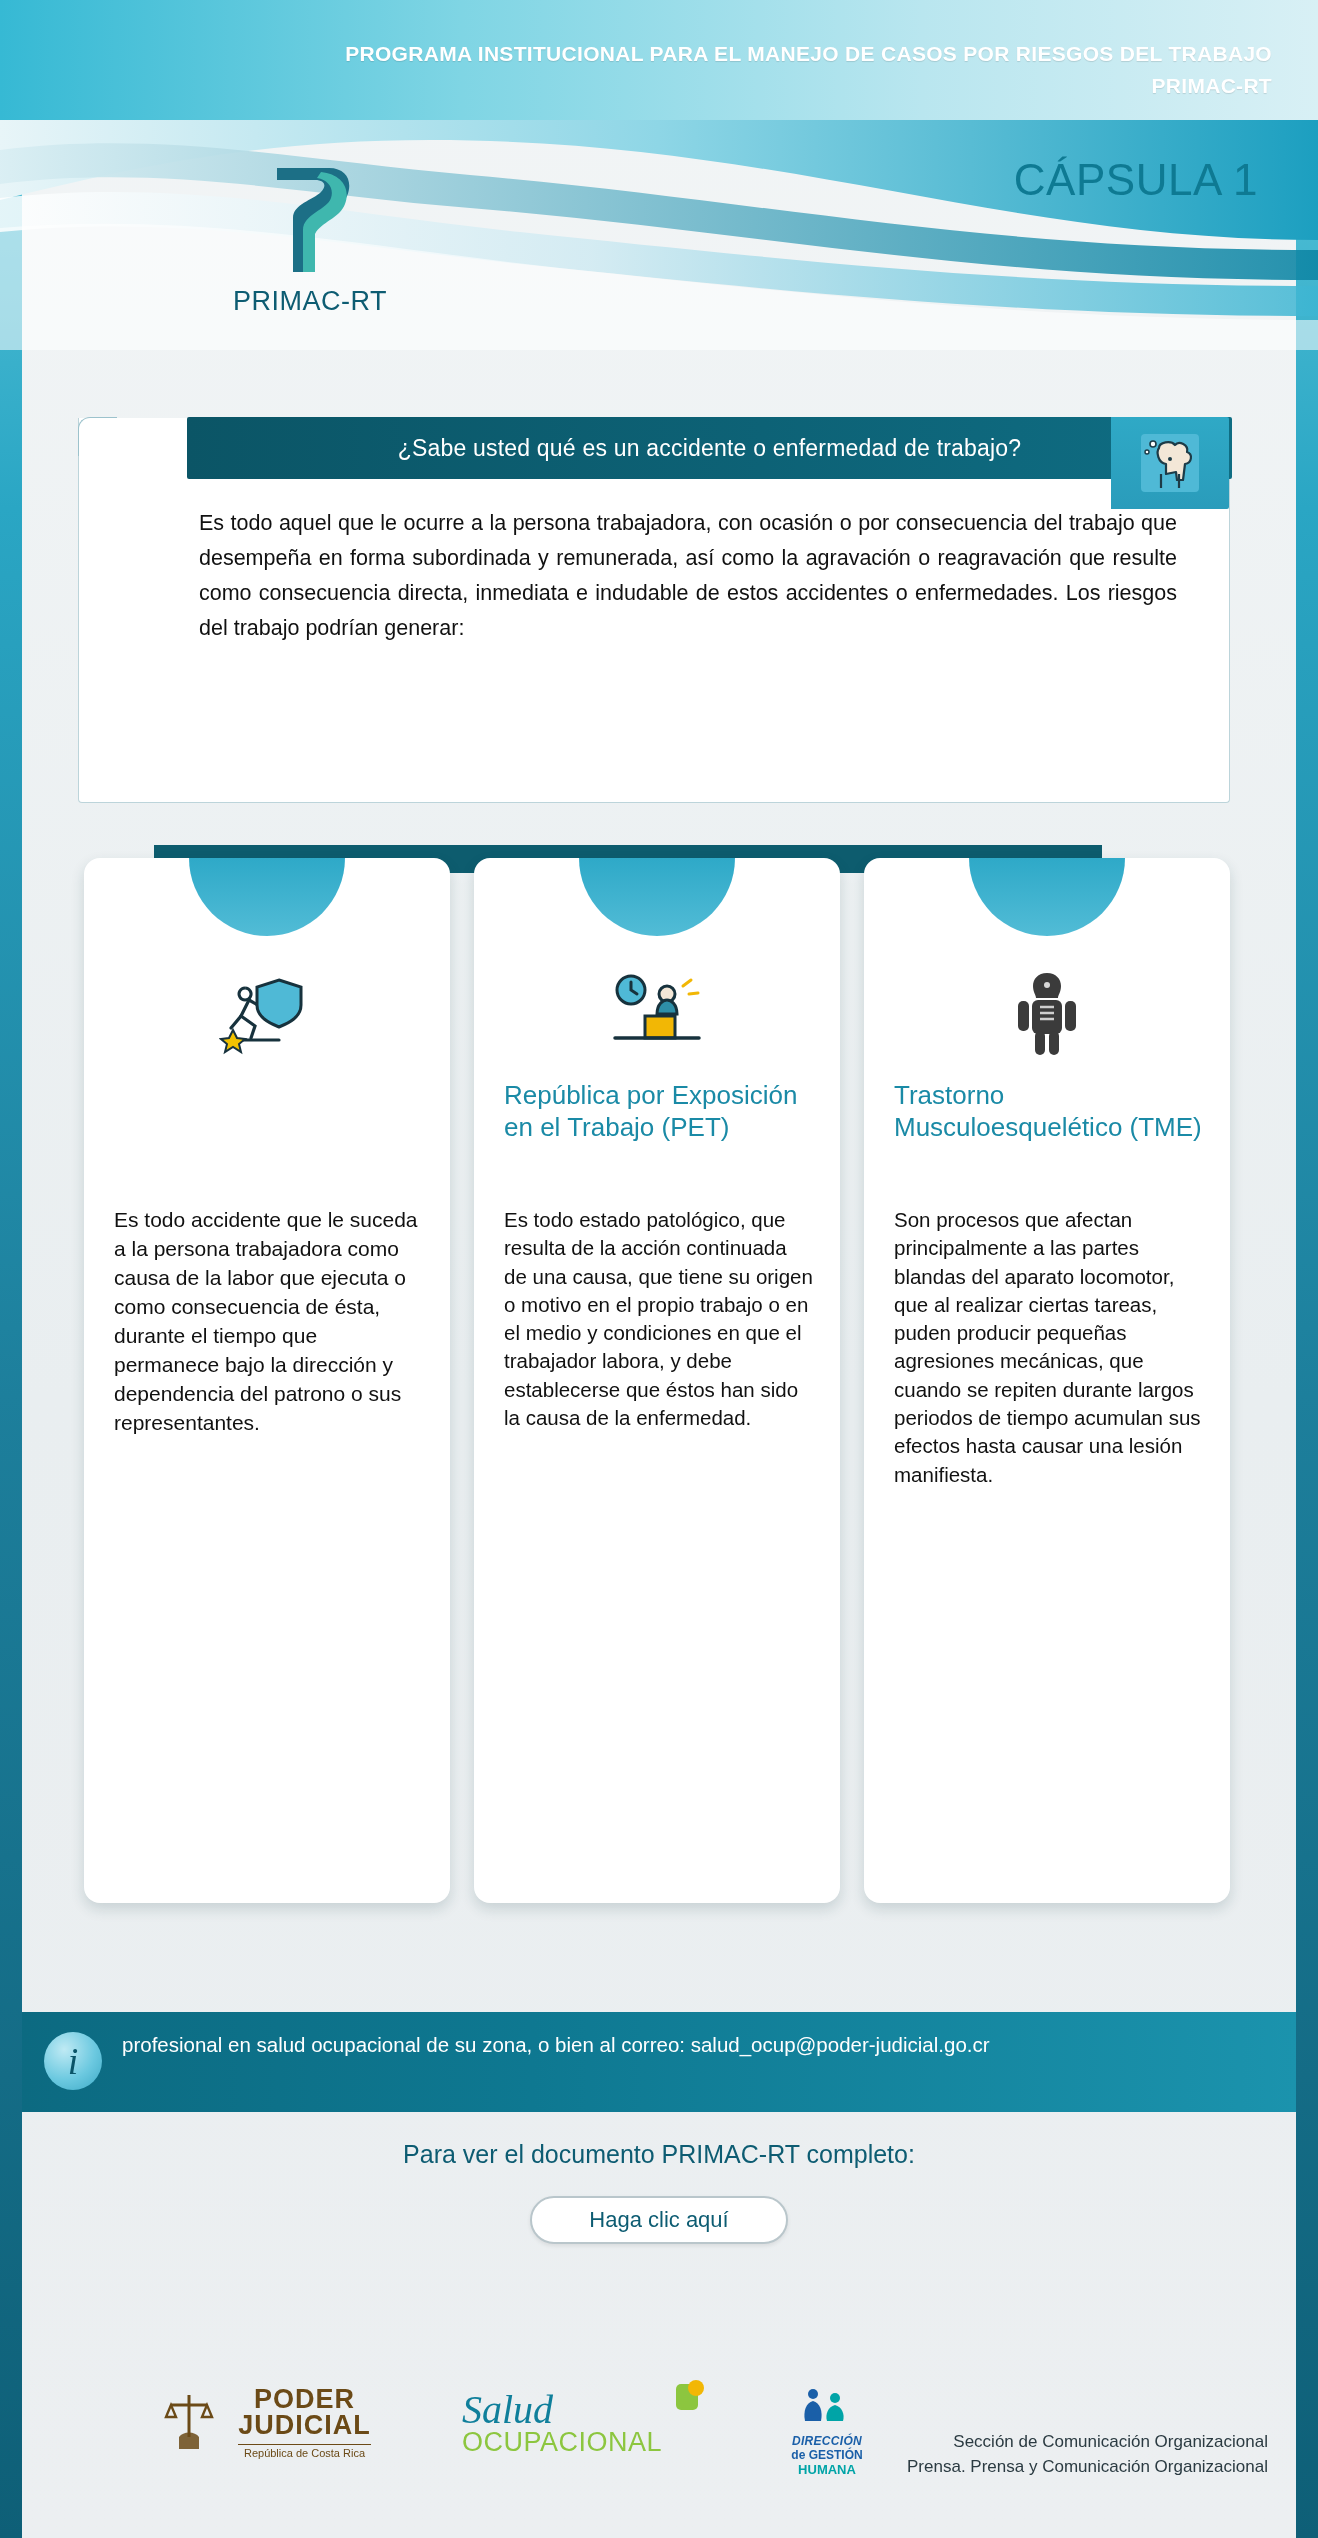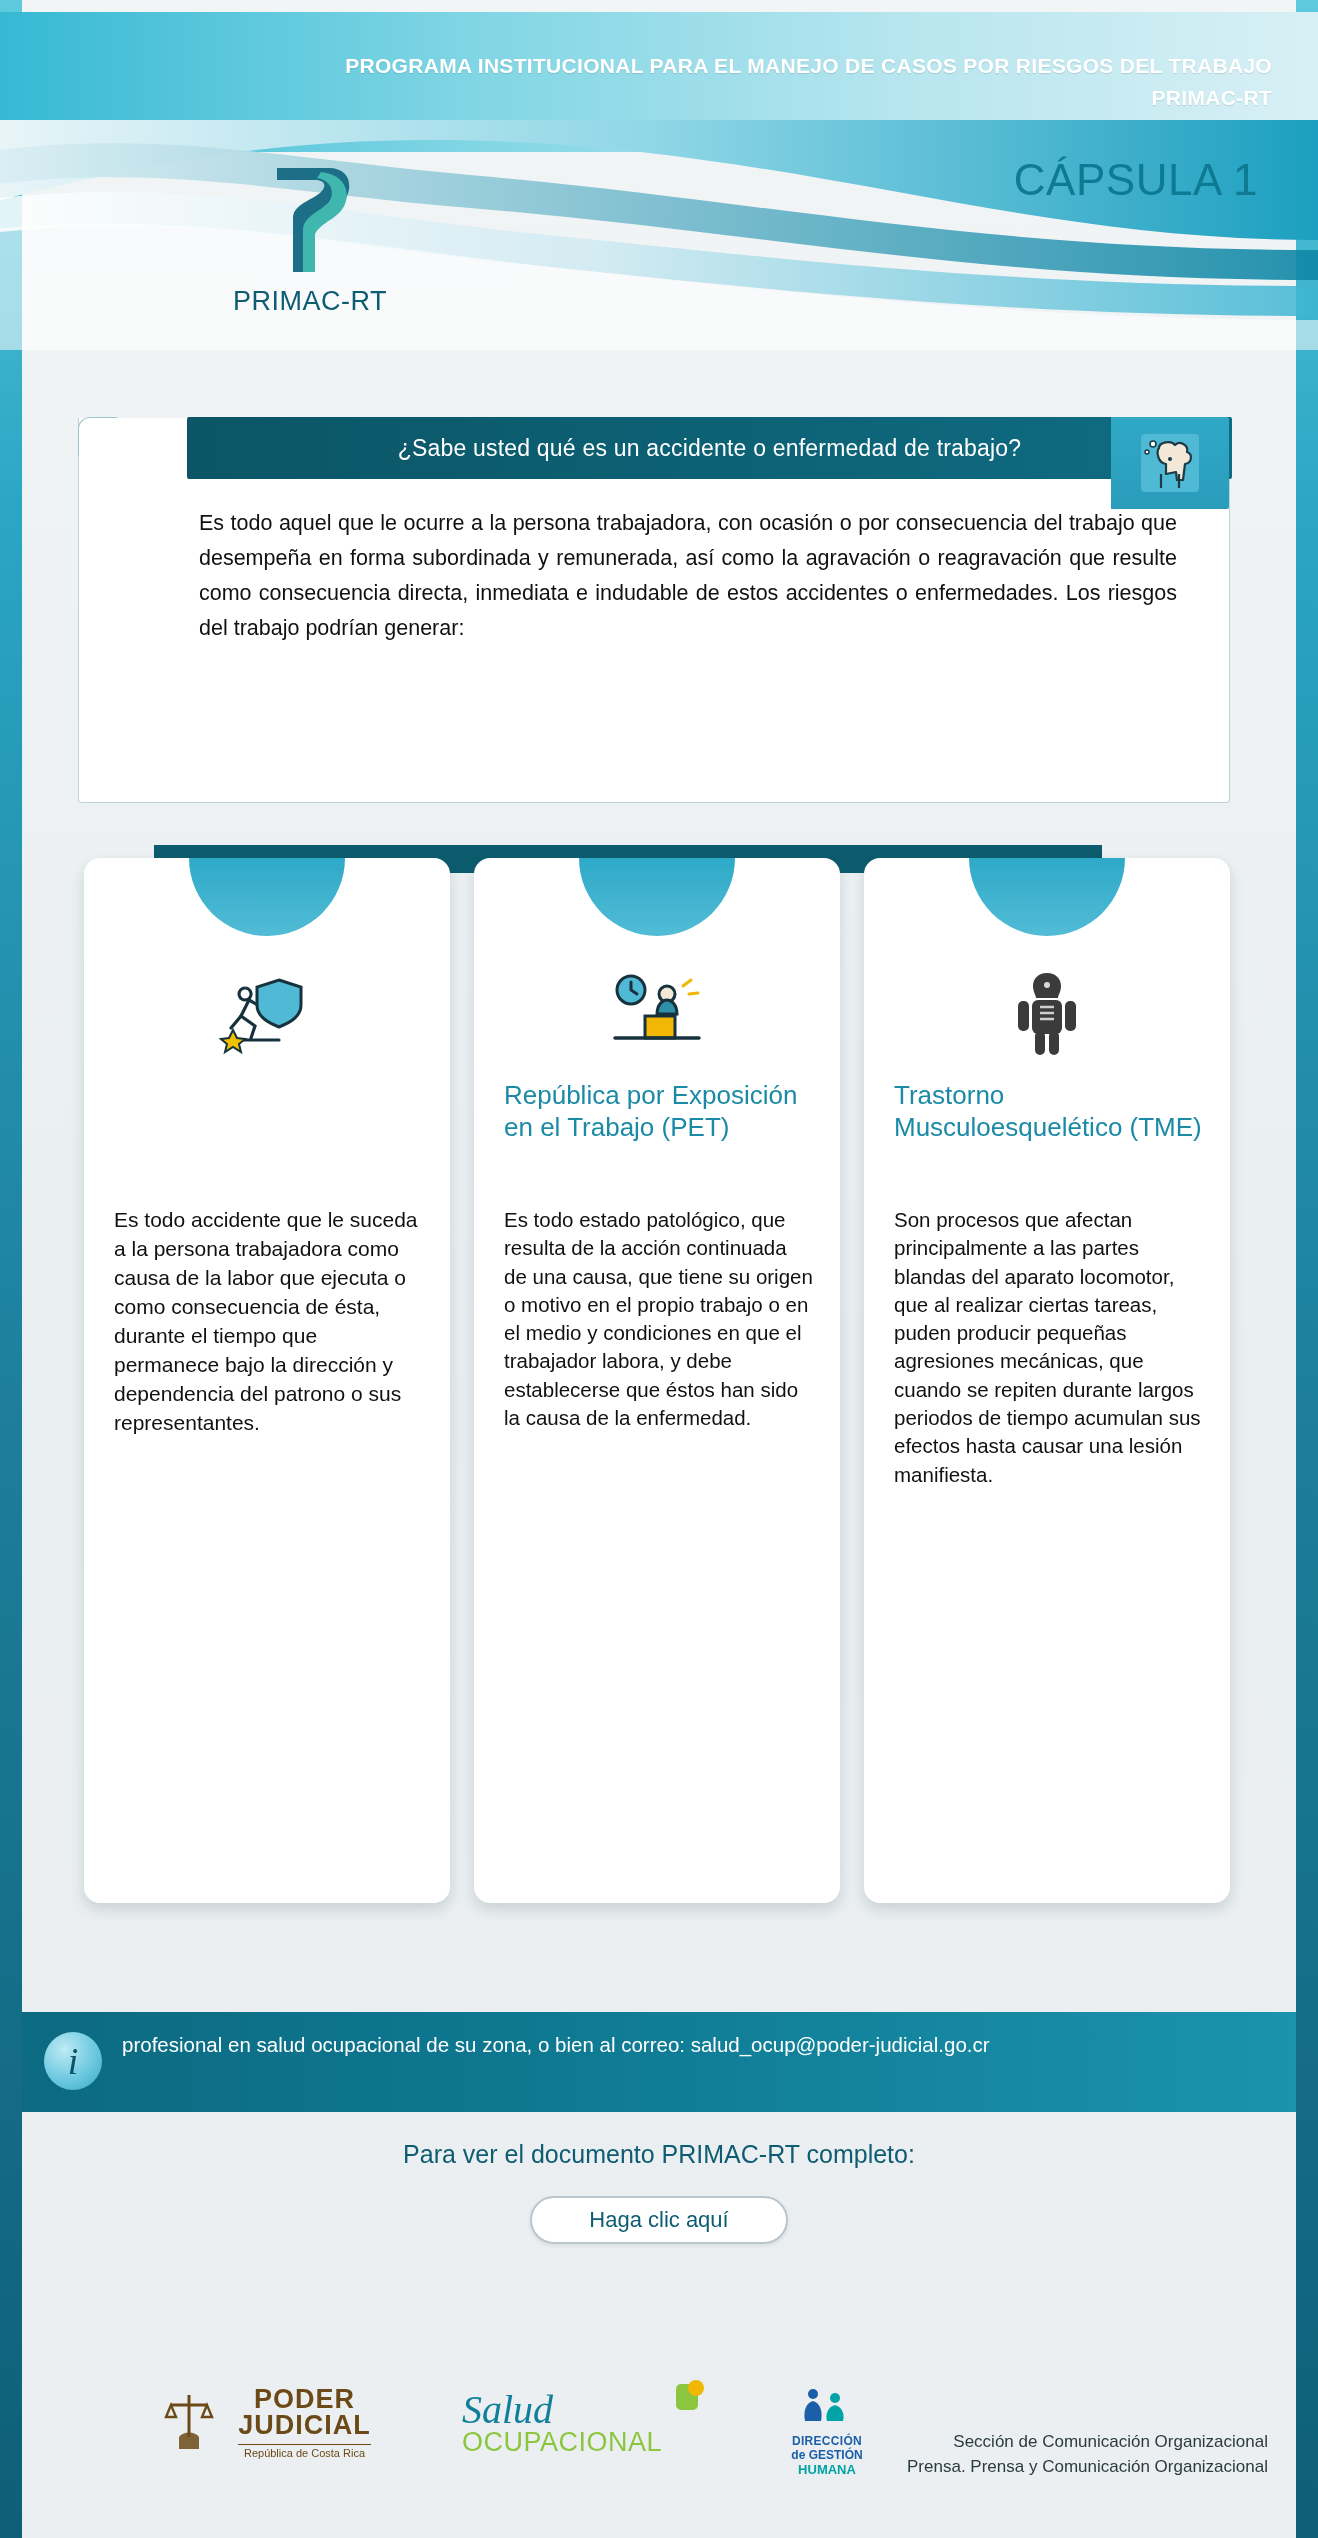--- a/index.html
+++ b/index.html
@@ -21,21 +21,21 @@
   
   .rail {
     position:absolute; top:0; bottom:0; width:22px;
     background:linear-gradient(180deg,#5fc9dd 0%, #2aa6c4 20%, #1d7f9c 55%, #0e5f77 100%);
   }
   .rail.left { left:0; }
   .rail.right { right:0; }
 
   
   .header {
-    position:absolute; left:0; top:12px; width:1318px; height:140px;
+    position:absolute; left:0; top:0; width:1318px; height:140px;
     background:linear-gradient(90deg,#36b9d4 0%, #7fd5e4 35%, #b9e6ef 70%, #d8f0f5 100%);
   }
   .header-title {
     position:absolute; right:46px; top:38px;
     text-align:right; color:#ffffff;
     font-size:21px; font-weight:bold; letter-spacing:.3px;
     line-height:1.5;
     text-shadow:0 1px 1px rgba(0,0,0,.12);
   }
   .header-title .l2 { display:block; }
@@ -170,21 +170,21 @@
     position:absolute; left:22px; right:22px; top:2380px; height:140px;
   }
   .f-logo { position:absolute; top:6px; }
   .pj { left:130px; width:230px; text-align:center; }
   .pj .pj-title { color:#6b4a17; font-size:27px; font-weight:bold; line-height:.98; letter-spacing:1px;}
   .pj .pj-sub { color:#6b4a17; font-size:11px; margin-top:5px; border-top:1px solid #6b4a17; padding-top:2px;}
   .salud { left:440px; width:250px; }
   .salud .s1 { font-size:40px; color:#0f7f9b; font-family:"Liberation Serif", serif; font-style:italic; }
   .salud .s2 { font-size:27px; color:#8cc63f; letter-spacing:.5px; margin-top:-6px;}
   .dgh { left:720px; width:170px; text-align:center; }
-  .dgh .d1 { font-size:12px; font-weight:bold; color:#1a5fa8; letter-spacing:.3px; }
+  .dgh .d1 { font-size:12px; font-weight:bold; color:#1a5fa8; letter-spacing:.3px;font-style:italic; }
   .dgh .d2 { font-size:12px; font-weight:bold; color:#1a5fa8; }
   .dgh .d3 { font-size:13px; font-weight:bold; color:#00a4a7; }
   .credits {
     position:absolute; right:28px; top:50px; text-align:right;
     color:#2b3b42; font-size:17px; line-height:1.45;
   }
 </style>
 </head>
 <body>
 

